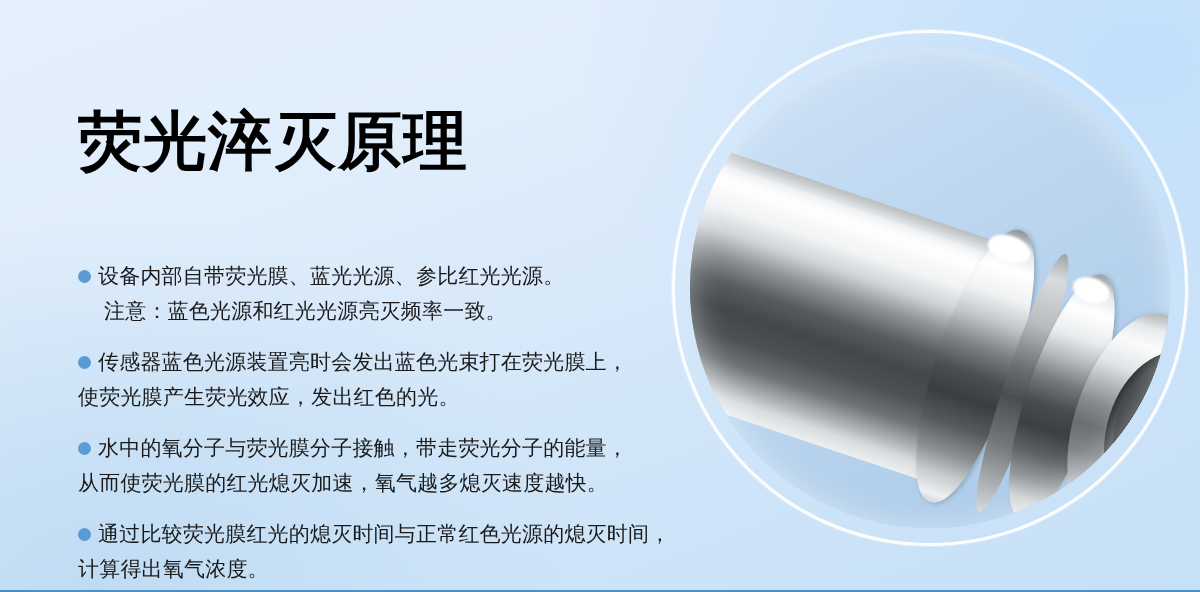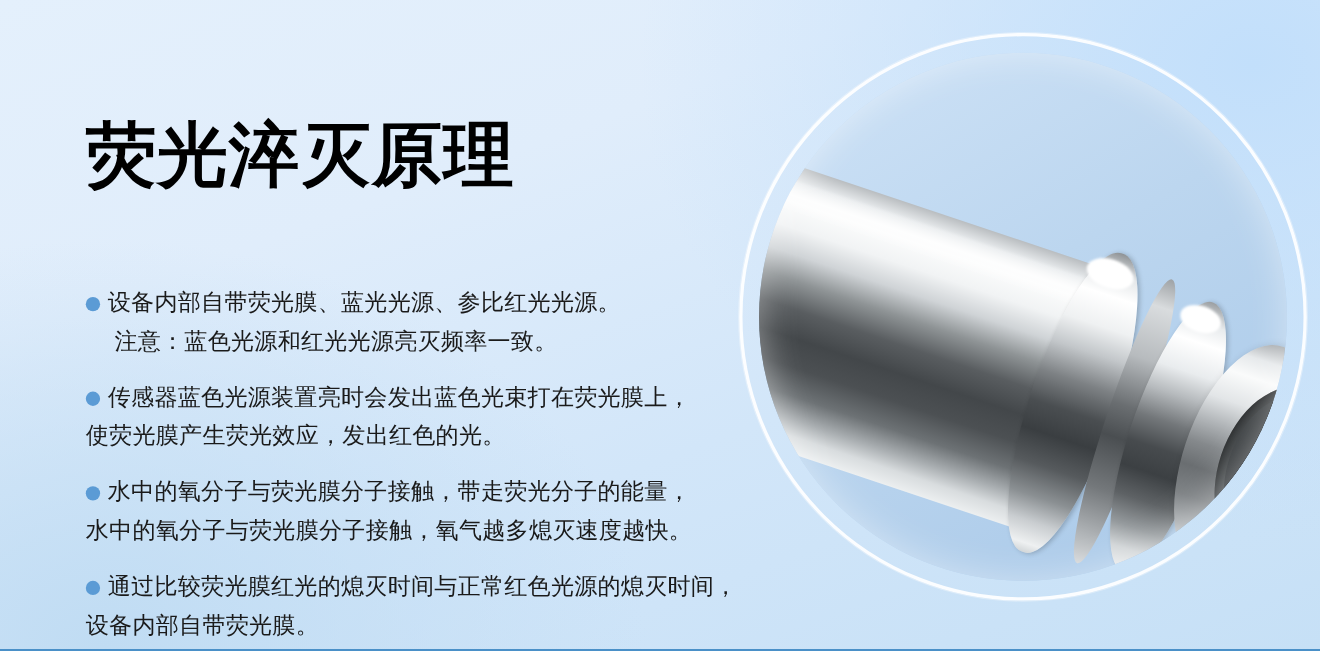--- a/index.html
+++ b/index.html
@@ -344,29 +344,29 @@
         <span>使荧光膜产生荧光效应，发出红色的光。</span>
       </div>
     </div>
 
     <div class="bullet-item">
       <div class="bullet-line first">
         <span class="dot"></span>
         <span>水中的氧分子与荧光膜分子接触，带走荧光分子的能量，</span>
       </div>
       <div class="bullet-line">
-        <span>水中的氧分子与荧光膜分子接触，氧气越多熄灭速度越快。</span>
+        <span>从而使荧光膜的红光熄灭加速，氧气越多熄灭速度越快。</span>
       </div>
     </div>
 
     <div class="bullet-item">
       <div class="bullet-line first">
         <span class="dot"></span>
         <span>通过比较荧光膜红光的熄灭时间与正常红色光源的熄灭时间，</span>
       </div>
       <div class="bullet-line">
-        <span>设备内部自带荧光膜。</span>
+        <span>计算得出氧气浓度。</span>
       </div>
     </div>
 
   </div>
 
 </div>
 
 </body></html>

